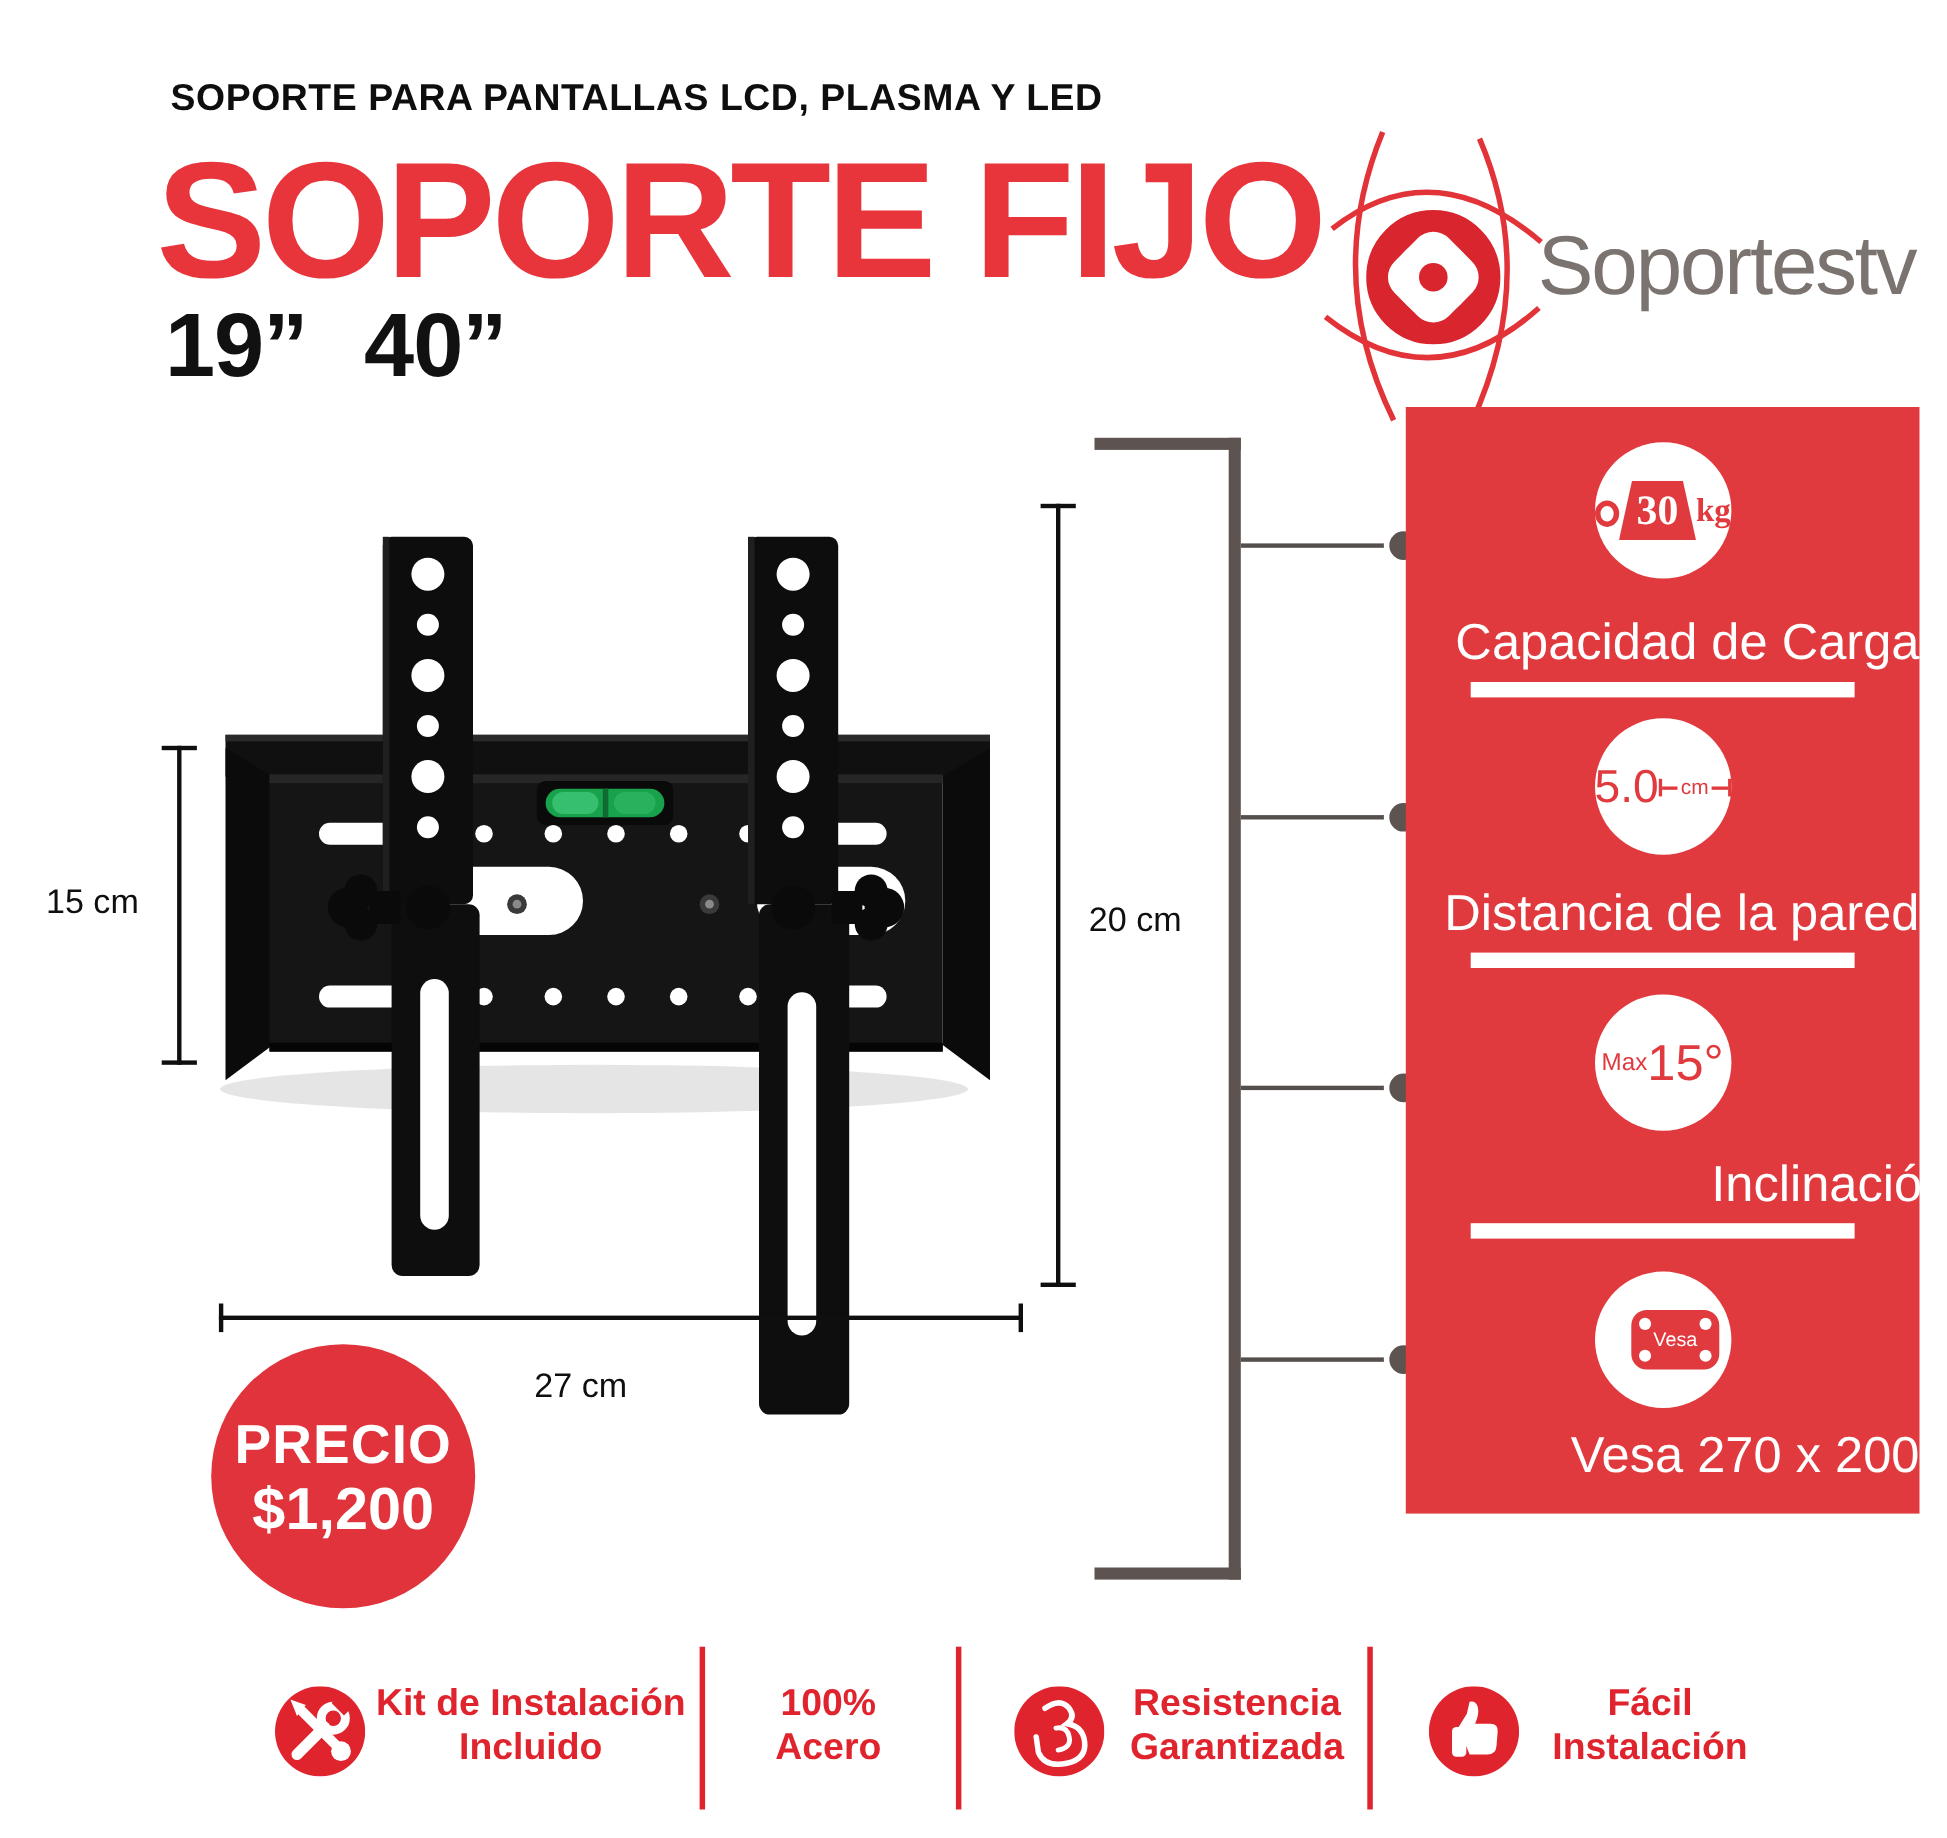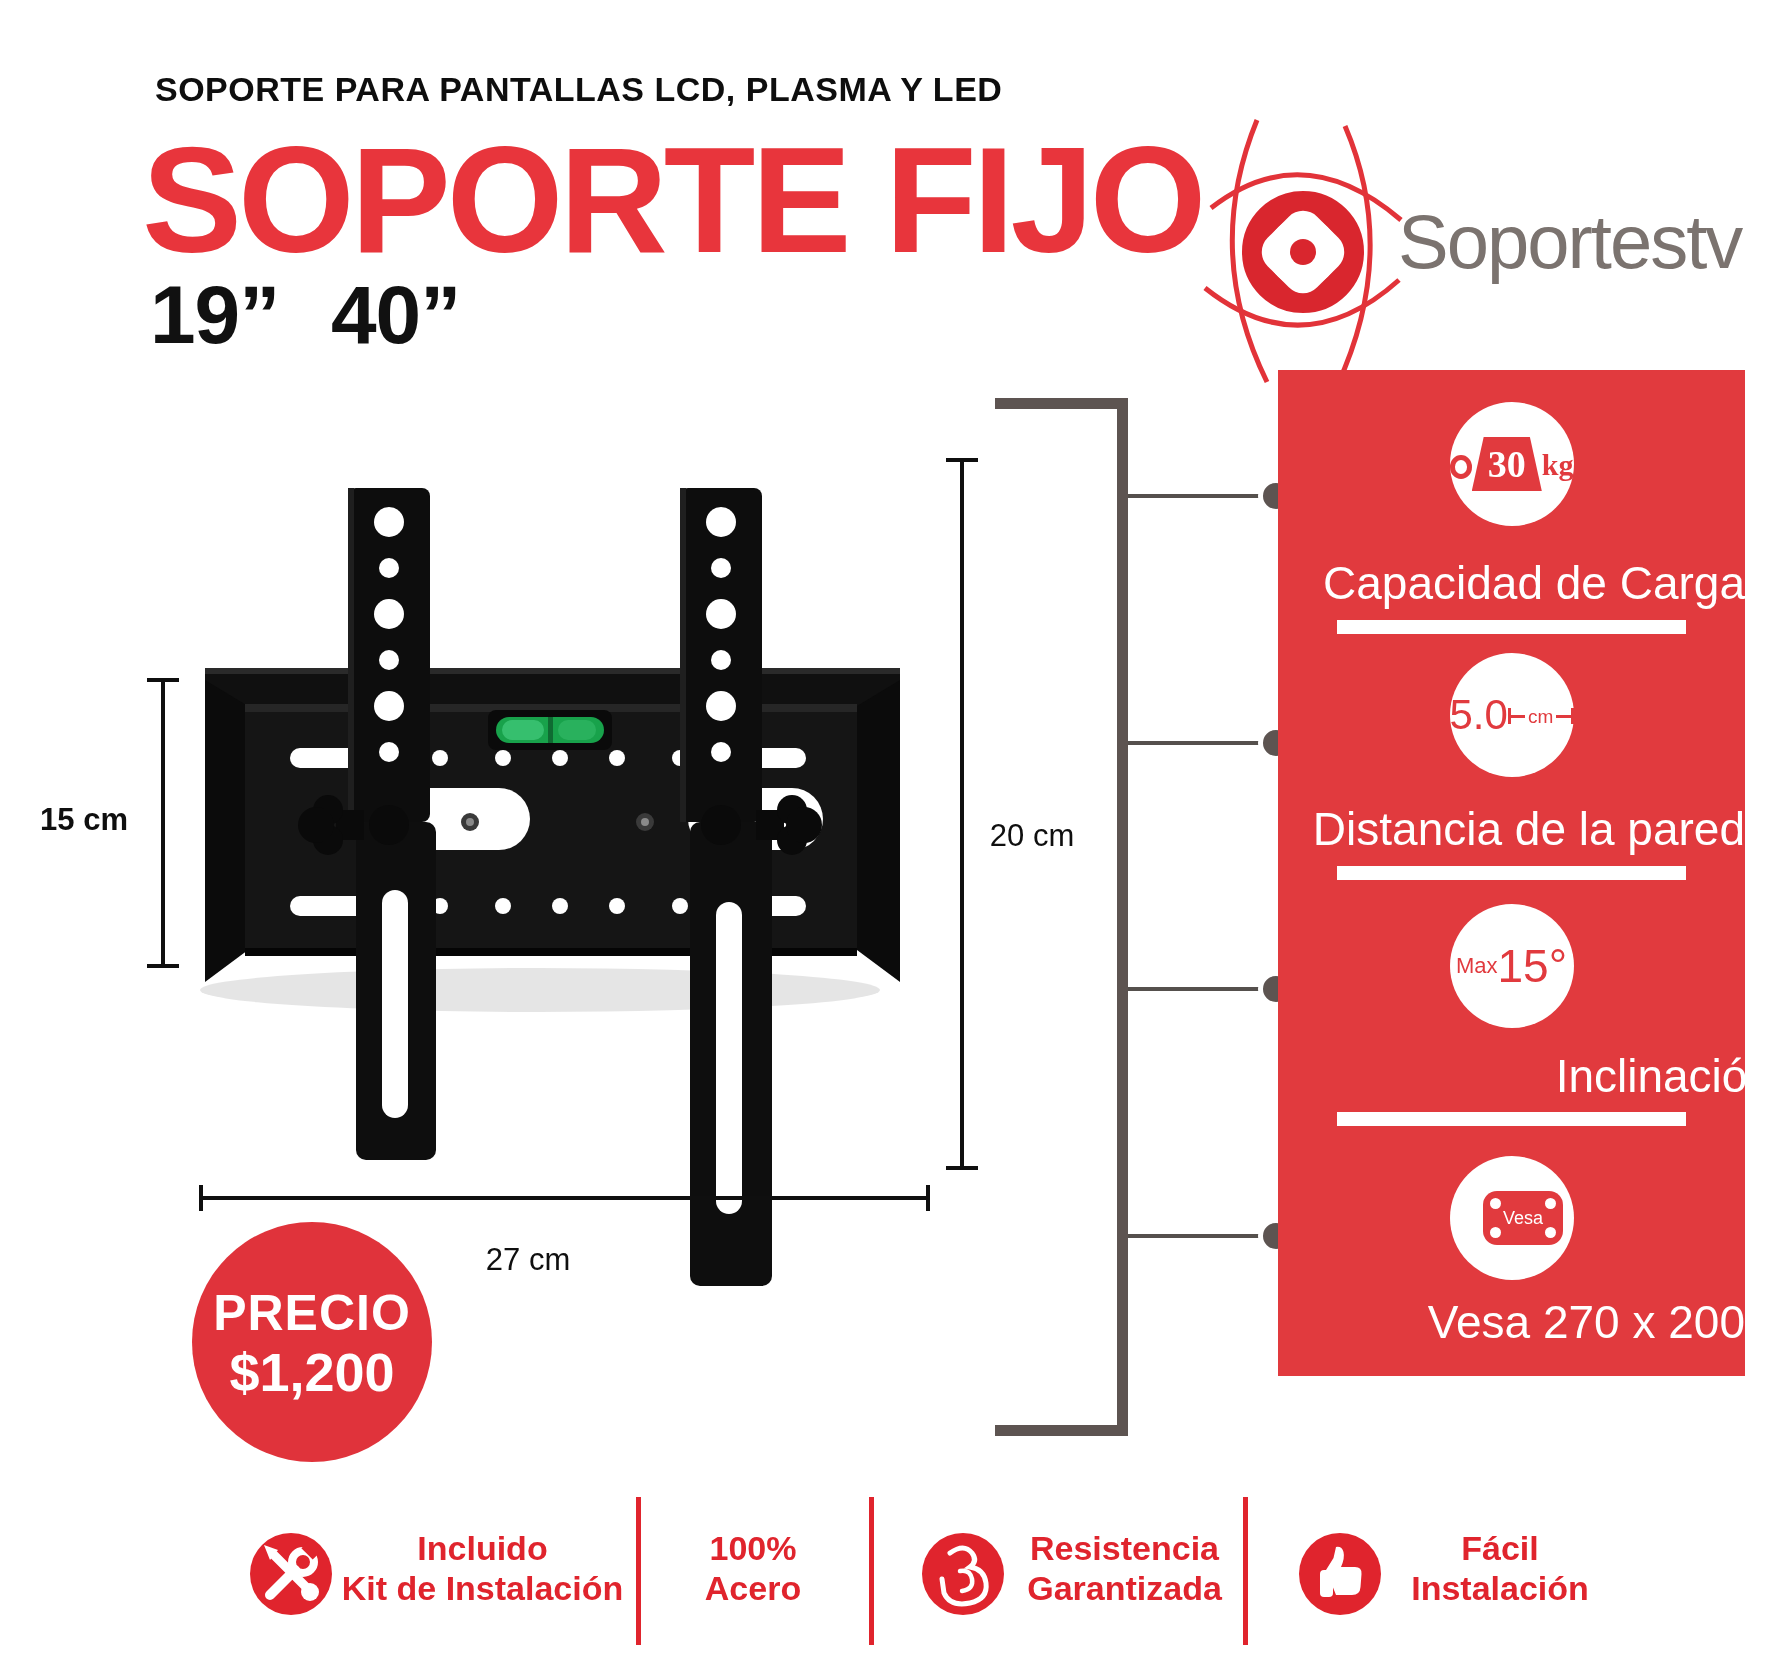--- a/index.html
+++ b/index.html
@@ -24,21 +24,21 @@
   .dim-v{position:absolute;width:4px;background:#0f0f0f;}
   .dim-v::before,.dim-v::after{content:"";position:absolute;left:-14px;width:32px;height:4px;background:#0f0f0f;}
   .dim-v::before{top:0;} .dim-v::after{bottom:0;}
   .dim-15{left:161px;top:678px;height:290px;}
   .dim-20{left:960px;top:458px;height:712px;}
   .dim-h{position:absolute;height:4px;background:#0f0f0f;}
   .dim-h::before,.dim-h::after{content:"";position:absolute;top:-11px;width:4px;height:26px;background:#0f0f0f;}
   .dim-h::before{left:0;} .dim-h::after{right:0;}
   .dim-27{left:199px;top:1196px;width:731px;}
   .dim-label{position:absolute;font-size:31px;color:#0f0f0f;text-align:center;}
-  .lbl-15{left:38px;top:802px;width:92px;font-weight:bold;}
+  .lbl-15{left:38px;top:802px;width:92px;}
   .lbl-20{left:982px;top:818px;width:100px;}
   .lbl-27{left:468px;top:1242px;width:120px;}
 
   
   .price{position:absolute;left:192px;top:1222px;width:240px;height:240px;border-radius:50%;
          background:#e0333b;color:#fff;display:flex;flex-direction:column;align-items:center;
          justify-content:center;padding-top:6px;box-sizing:border-box;}
   .price .p1{font-size:50px;font-weight:700;letter-spacing:1px;line-height:1.1;}
   .price .p2{font-size:54px;font-weight:700;line-height:1.15;}
 
@@ -266,22 +266,22 @@
 <svg class="feat-icon fi-1" viewBox="0 0 82 82">
   <circle cx="41" cy="41" r="41" fill="#e0242d"></circle>
   <path d="M20 62 L45 37" stroke="#fff" stroke-width="10" stroke-linecap="round"></path>
   <circle cx="53" cy="29" r="11" fill="none" stroke="#fff" stroke-width="8"></circle>
   <rect x="54" y="10" width="16" height="13" fill="#e0242d" transform="rotate(45 62 16)"></rect>
   <path d="M24 22 L56 54" stroke="#fff" stroke-width="9" stroke-linecap="round"></path>
   <path d="M14 12 L28 17 L20 27 Z" fill="#fff"></path>
   <circle cx="60" cy="59" r="9" fill="#fff"></circle>
 </svg>
 <div class="feat-text ft-1">
+  <div>Kit de Instalación</div>
   <div>Incluido</div>
-  <div>Kit de Instalación</div>
 </div>
 
 <div class="divider dv-1"></div>
 
 <div class="feat-text ft-2">
   <div>100%</div>
   <div>Acero</div>
 </div>
 
 <div class="divider dv-2"></div>

